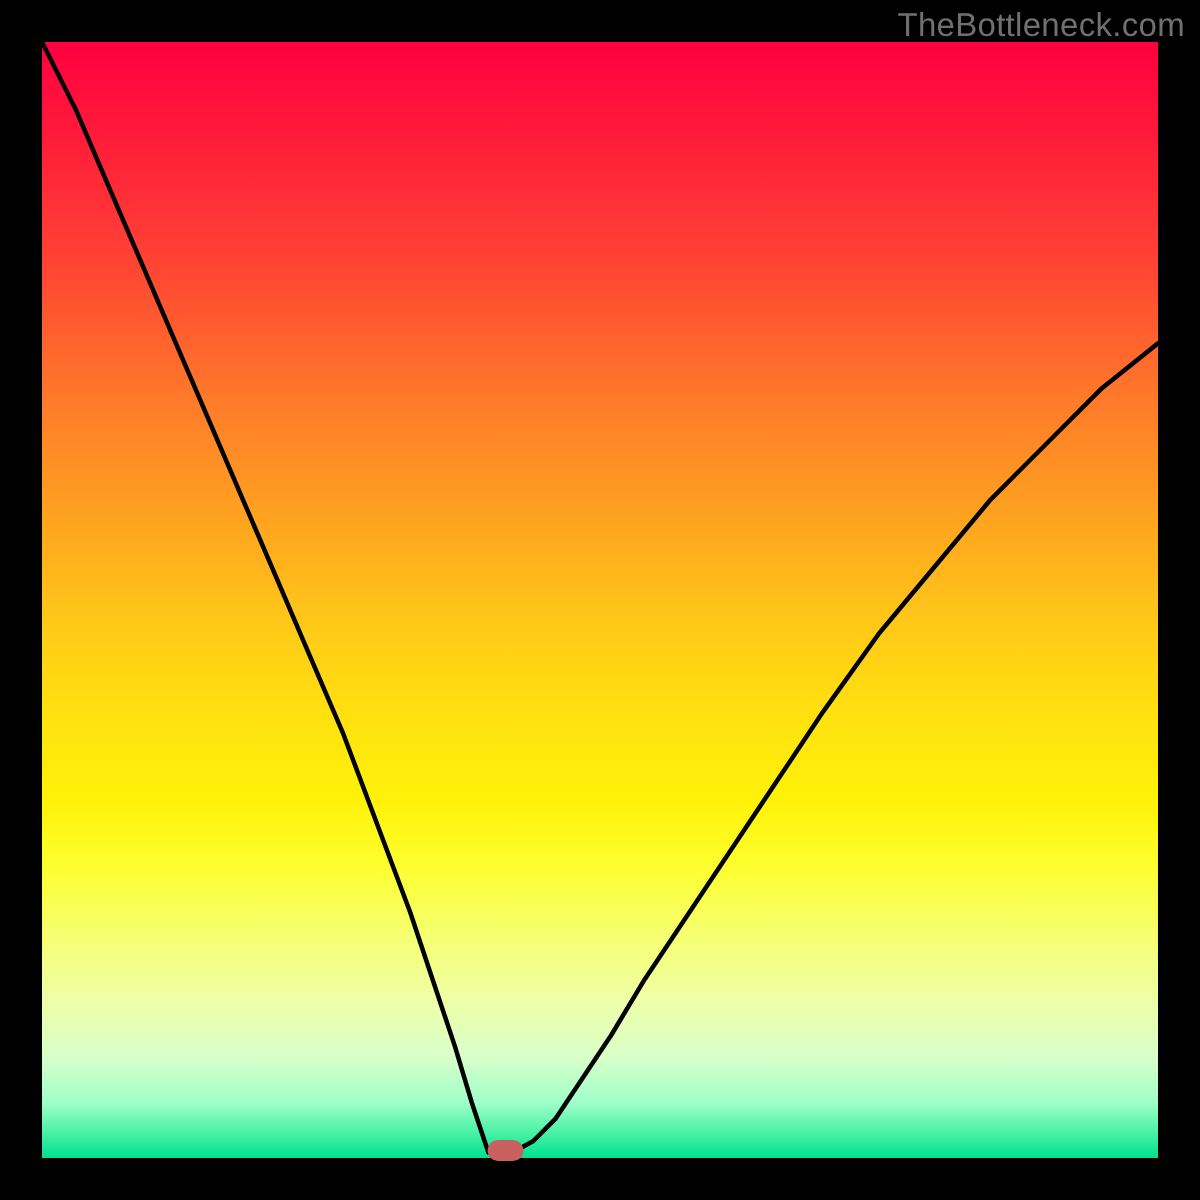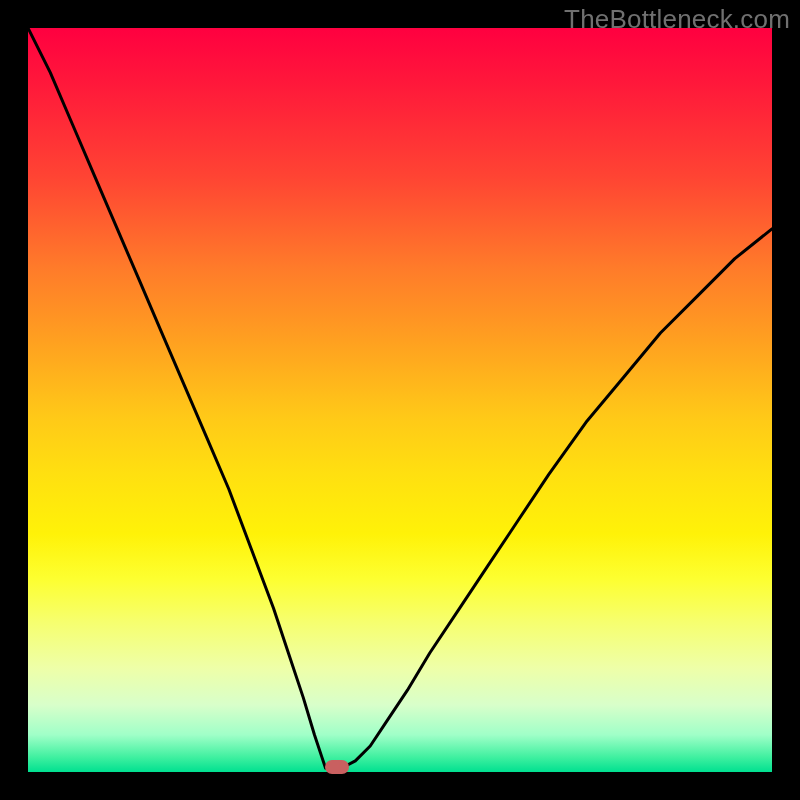--- a/index.html
+++ b/index.html
@@ -31,21 +31,21 @@
       #d8ffca 91%,
       #a0ffc8 95%,
       #40f0a0 98%,
       #00e090 100%);
   }
   .watermark {
     position: absolute;
     top: 4px;
     right: 10px;
     font-family: Arial, Helvetica, sans-serif;
-    font-size: 26px;
+    font-size: 22px;
     color: #707070;
     letter-spacing: 0.2px;
     user-select: none;
   }
   svg.curve {
     position: absolute;
     left: 0; top: 0;
     width: 100%;
     height: 100%;
   }

